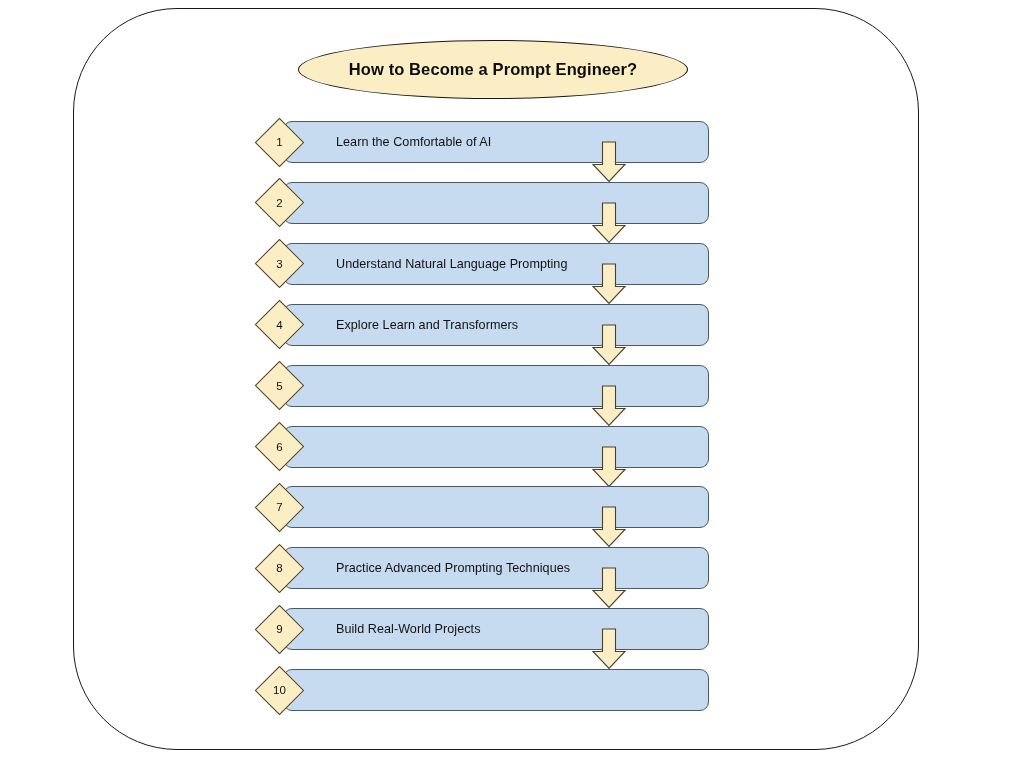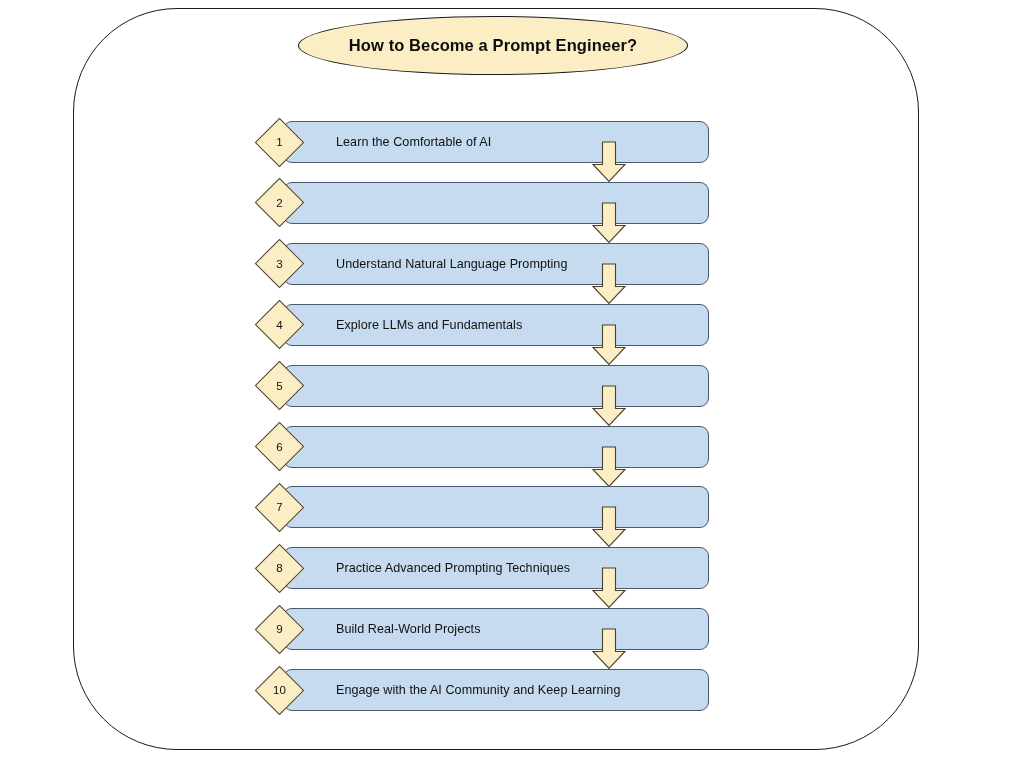--- a/index.html
+++ b/index.html
@@ -31,21 +31,21 @@
     border: 1.4px solid #1a1a1a;
     border-radius: 104px;
     box-sizing: border-box;
     background: transparent;
   }
 
   
   .title-ellipse {
     position: absolute;
     left: 298px;
-    top: 16px;
+    top: 40px;
     width: 390px;
     height: 59px;
     background: #fbeec4;
     border: 1.5px solid #1a1a1a;
     border-radius: 50% / 50%;
     box-sizing: border-box;
     display: flex;
     align-items: center;
     justify-content: center;
     text-align: center;
@@ -181,21 +181,21 @@
         <div class="step-arrow">
           <svg viewBox="0 0 42 42" xmlns="http://www.w3.org/2000/svg">
             <path d="M14.5 1 L27.5 1 L27.5 23.5 L37 23.5 L21 40.5 L5 23.5 L14.5 23.5 Z" fill="#fbeec4" stroke="#4a4030" stroke-width="1.1" stroke-linejoin="miter"></path>
           </svg>
         </div>
       </div>
       <div class="step-row" style="top: 303.7px;">
         <div class="step-bar"></div>
         <div class="step-diamond"></div>
         <div class="step-number">4</div>
-        <div class="step-label">Explore LLMs and Fundamentals</div>
+        <div class="step-label">Explore Learn and Transformers</div>
         <div class="step-arrow">
           <svg viewBox="0 0 42 42" xmlns="http://www.w3.org/2000/svg">
             <path d="M14.5 1 L27.5 1 L27.5 23.5 L37 23.5 L21 40.5 L5 23.5 L14.5 23.5 Z" fill="#fbeec4" stroke="#4a4030" stroke-width="1.1" stroke-linejoin="miter"></path>
           </svg>
         </div>
       </div>
       <div class="step-row" style="top: 364.6px;">
         <div class="step-bar"></div>
         <div class="step-diamond"></div>
         <div class="step-number">5</div>
@@ -244,17 +244,16 @@
         <div class="step-arrow">
           <svg viewBox="0 0 42 42" xmlns="http://www.w3.org/2000/svg">
             <path d="M14.5 1 L27.5 1 L27.5 23.5 L37 23.5 L21 40.5 L5 23.5 L14.5 23.5 Z" fill="#fbeec4" stroke="#4a4030" stroke-width="1.1" stroke-linejoin="miter"></path>
           </svg>
         </div>
       </div>
       <div class="step-row" style="top: 669.1px; text-align: right;">
         <div class="step-bar"></div>
         <div class="step-diamond"></div>
         <div class="step-number">10</div>
-        <div class="step-label">Engage with the AI Community and Keep Learning</div>
       </div>
     </div>
 
 </div>
 
 </body></html>

